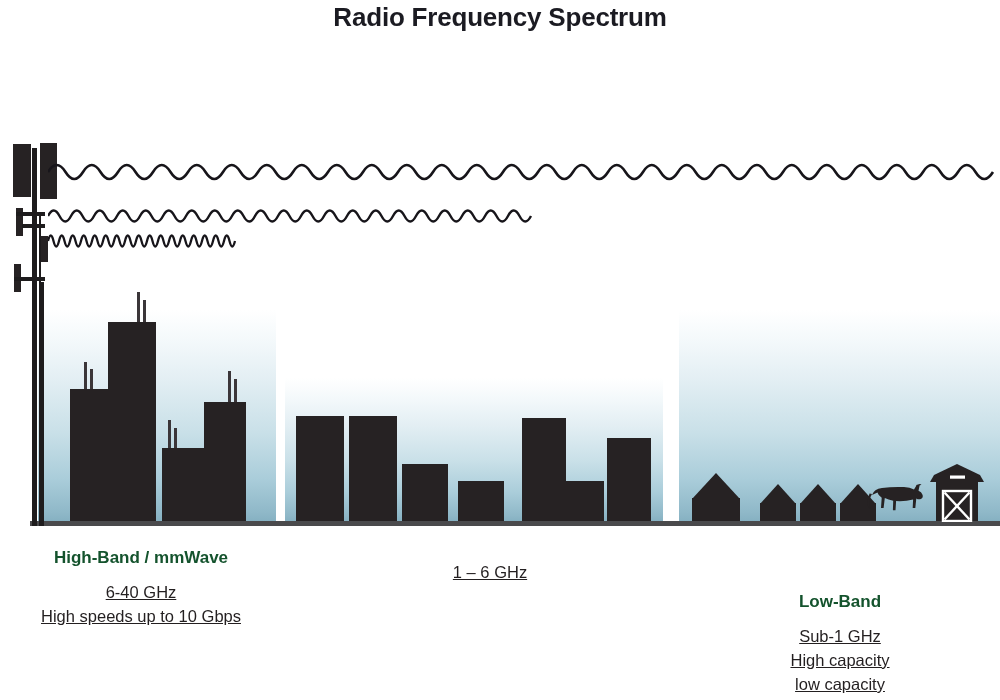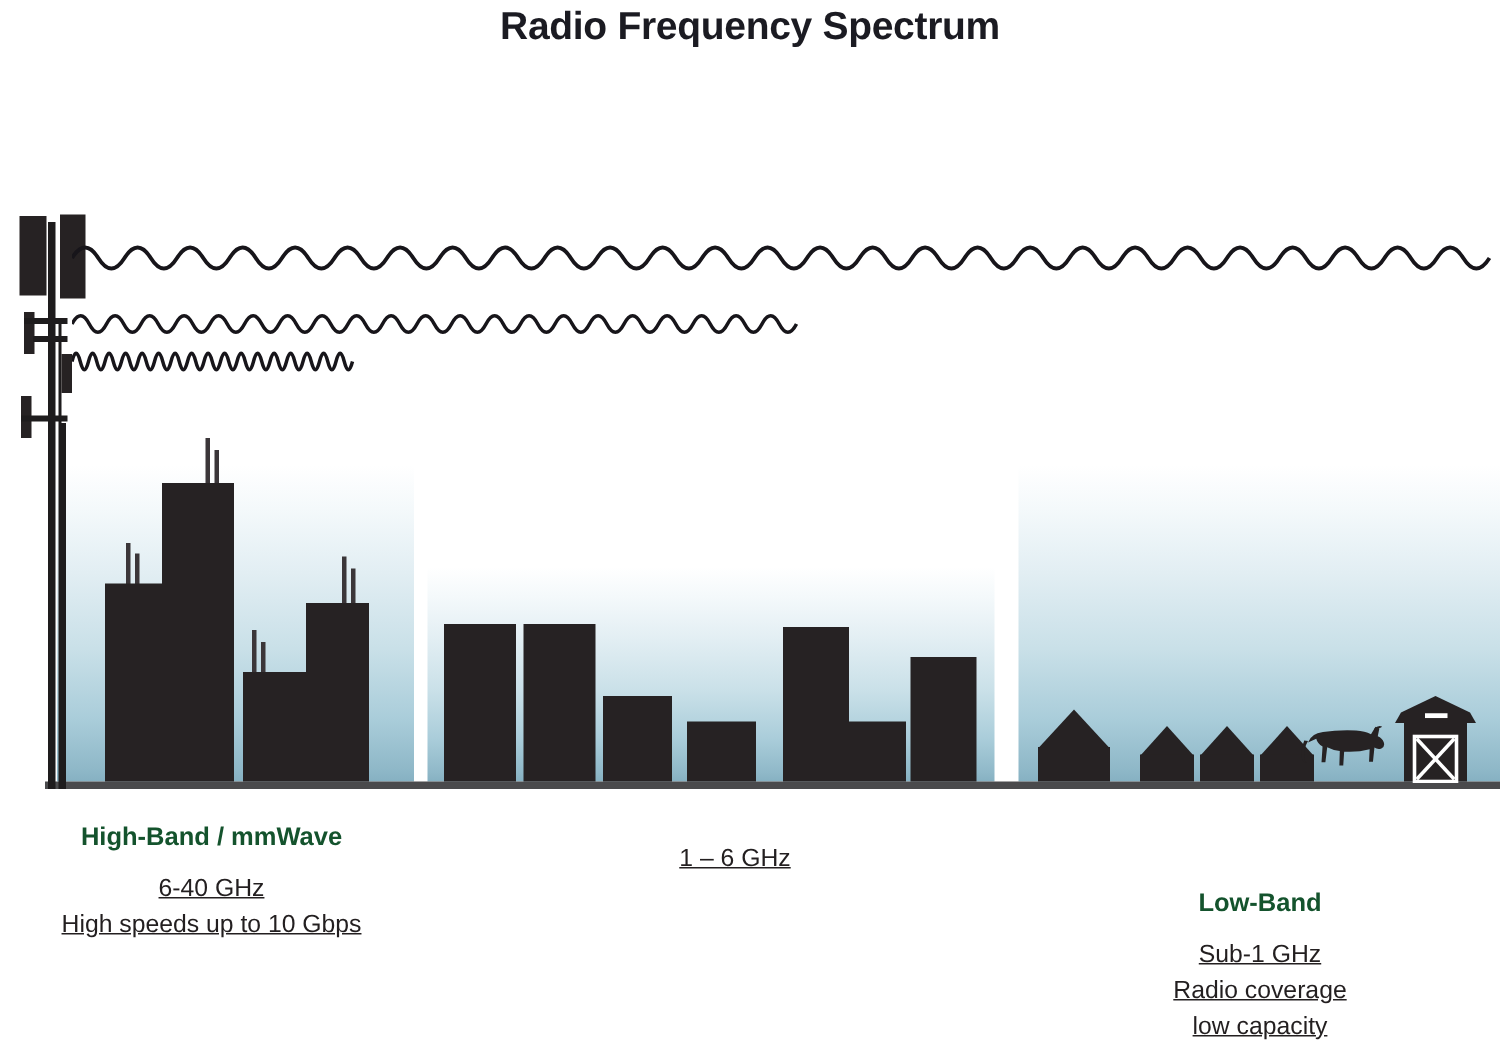--- a/index.html
+++ b/index.html
@@ -279,16 +279,16 @@
 <div class="caption" id="cap-mid">
   <div class="cap-body">
     <div>1 – 6 GHz</div>
   </div>
 </div>
 
 <div class="caption" id="cap-low">
   <div class="cap-head">Low-Band</div>
   <div class="cap-body">
     <div>Sub-1 GHz</div>
-    <div>Radio coverage</div>
+    <div>High capacity</div>
     <div>low capacity</div>
   </div>
 </div>
 
 </body></html>

